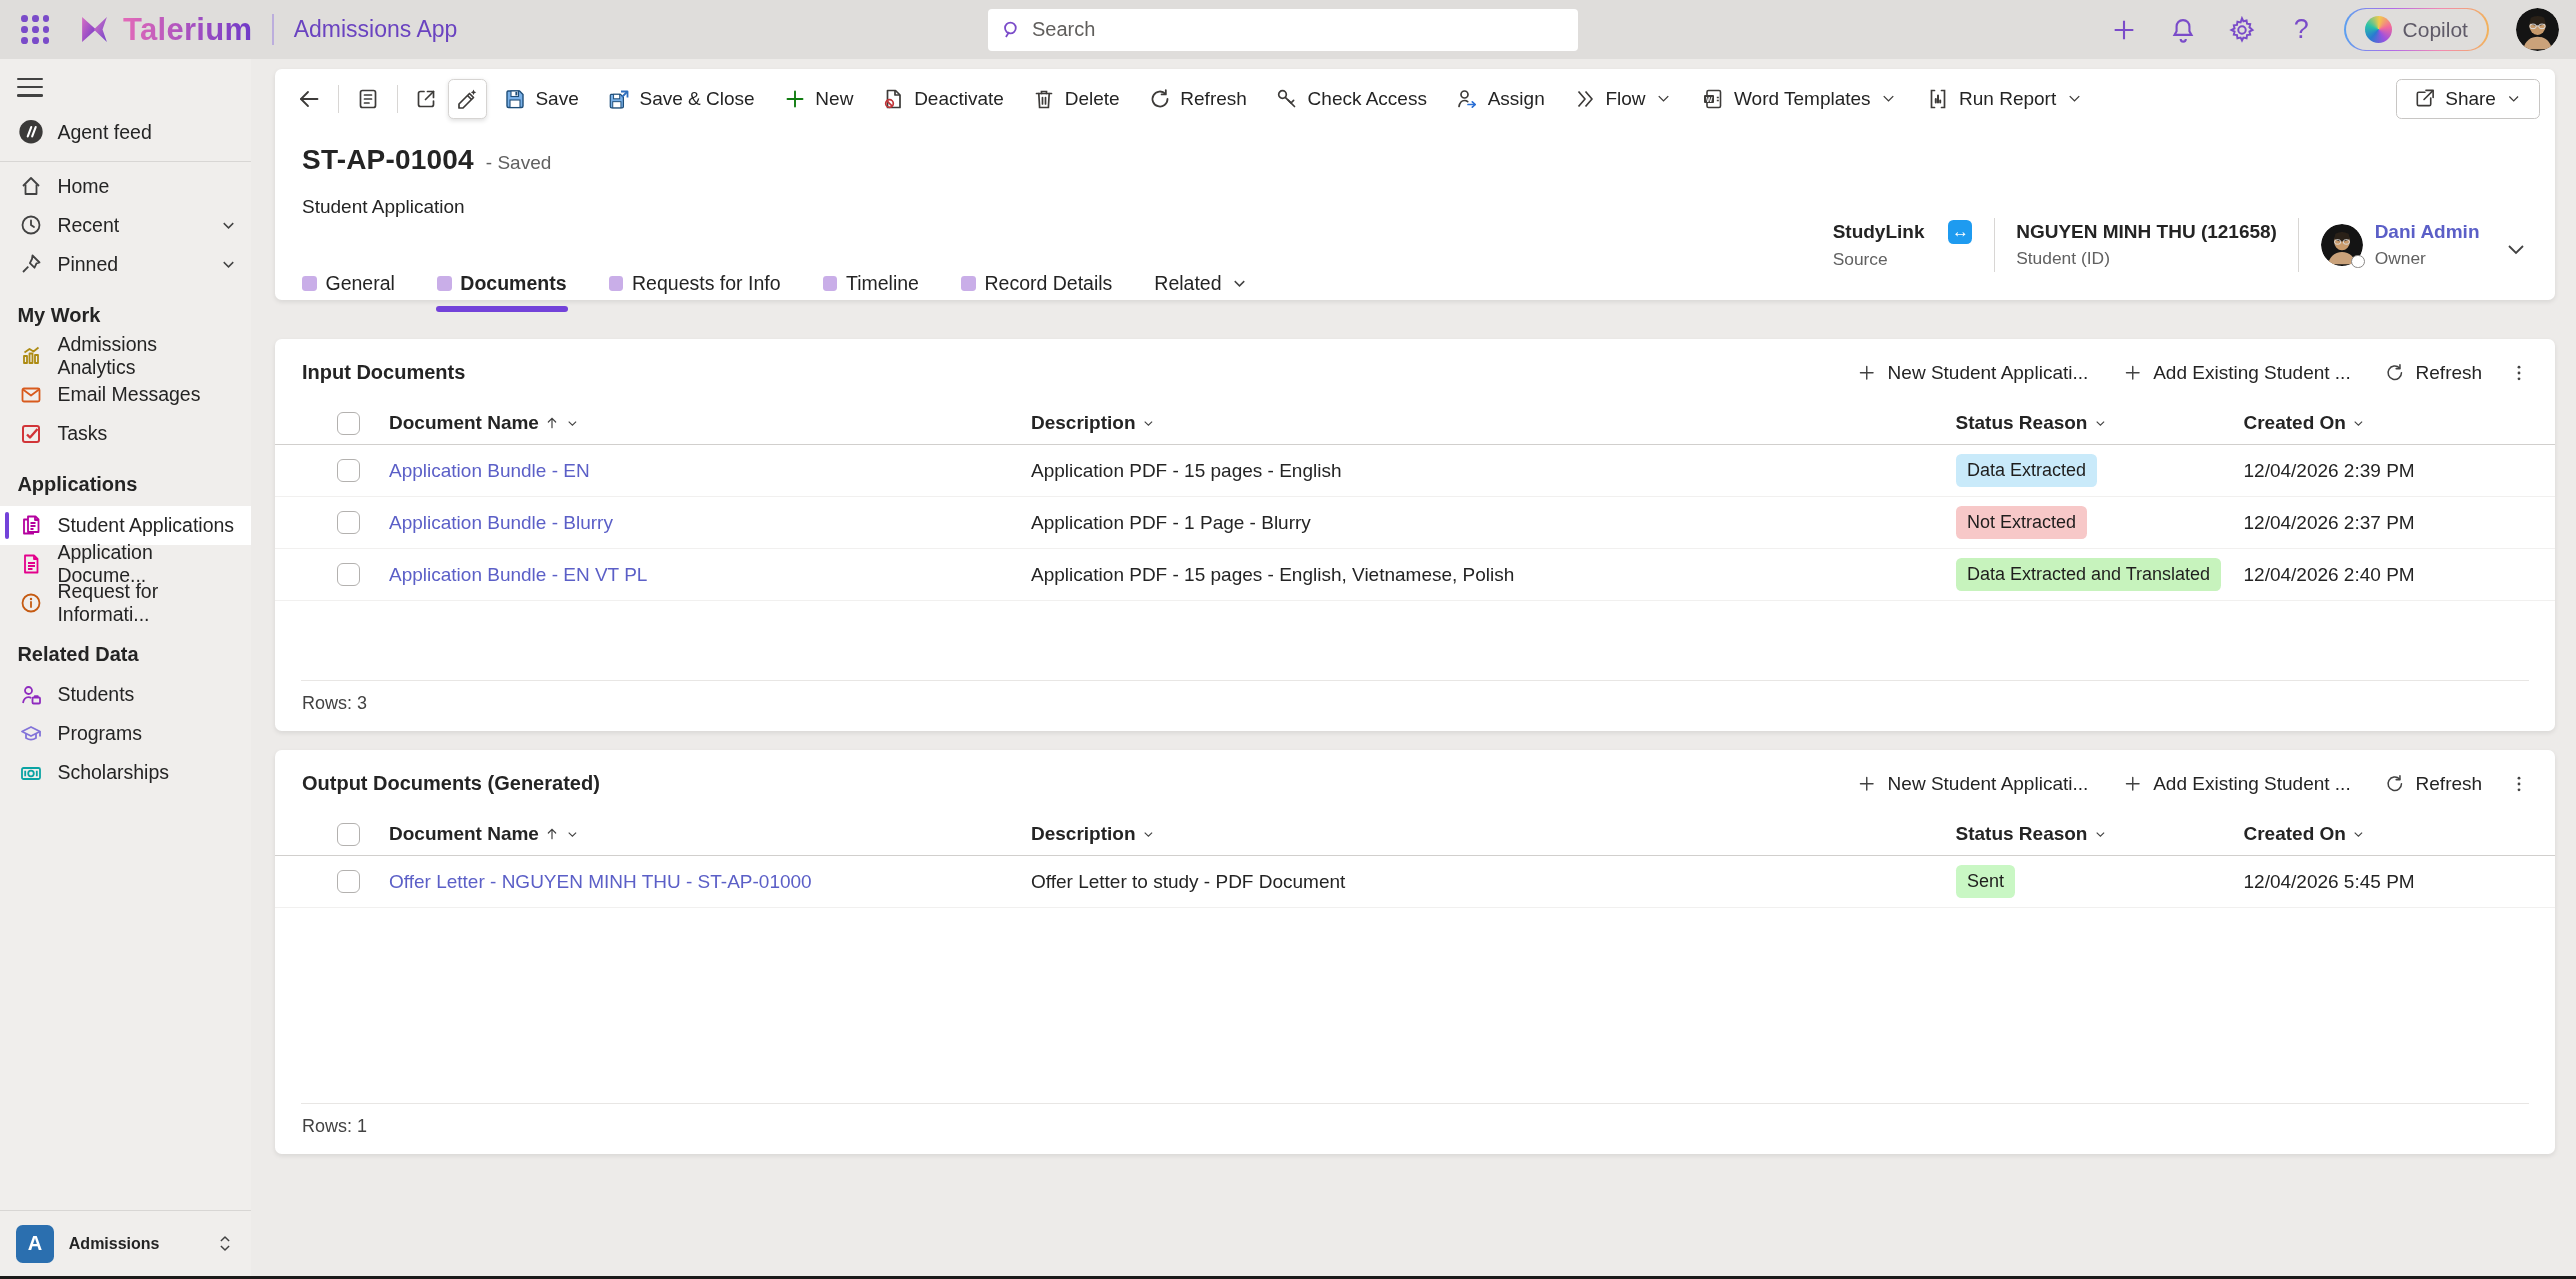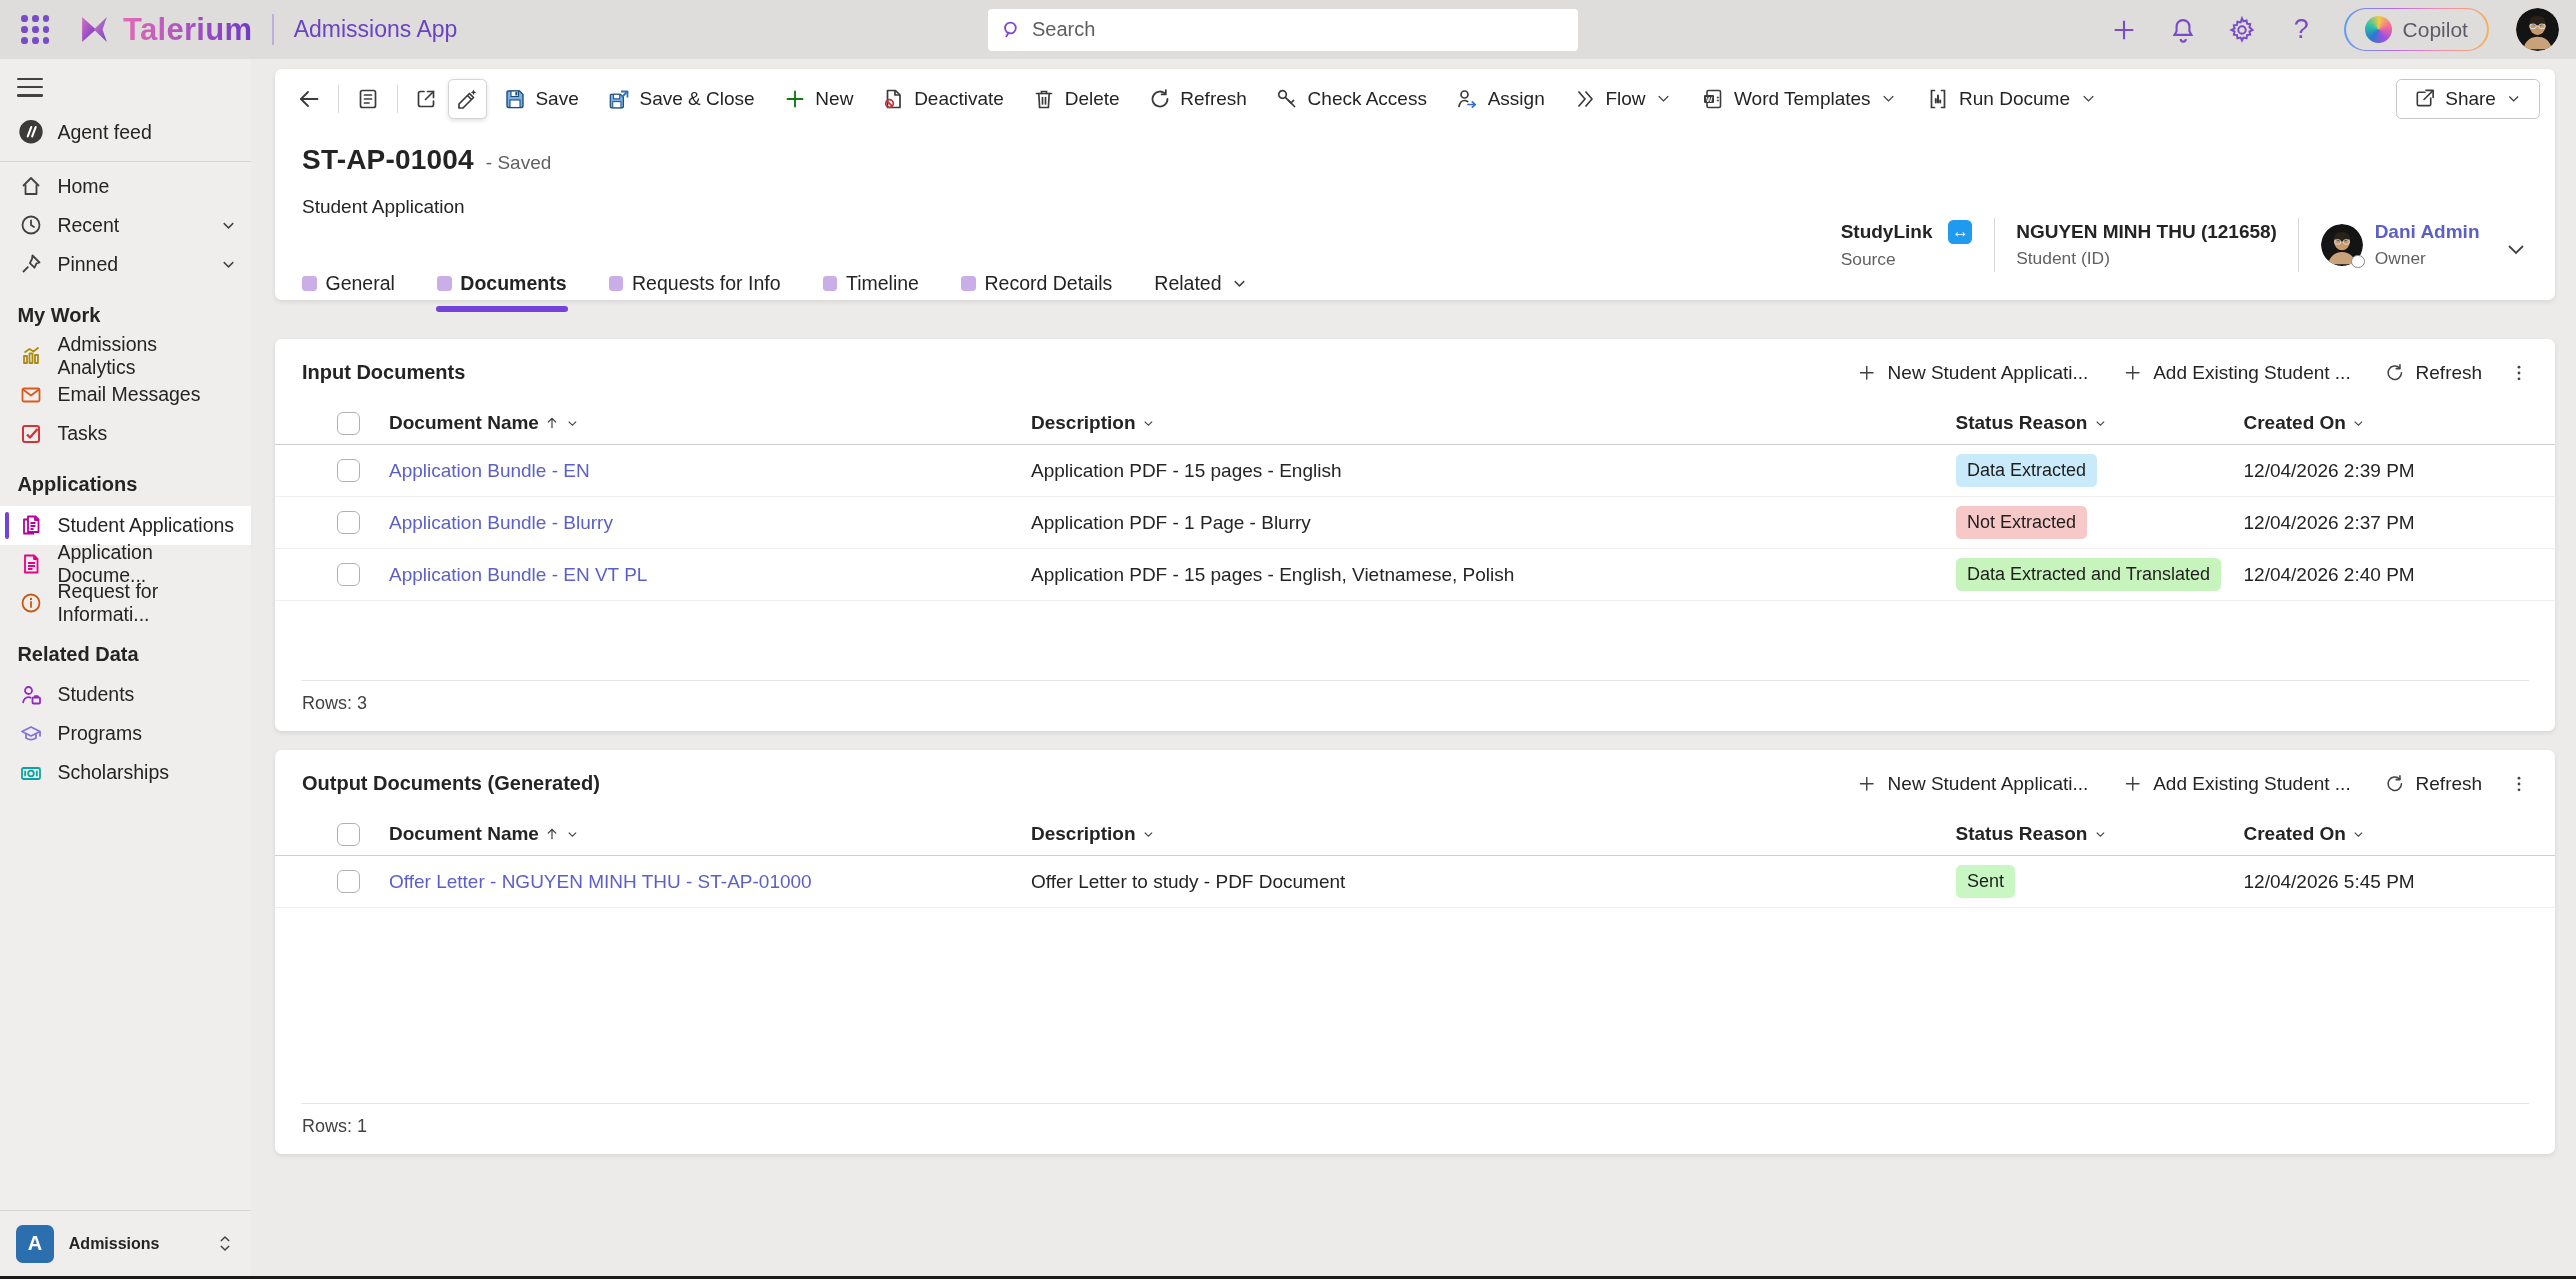--- a/index.html
+++ b/index.html
@@ -68,21 +68,21 @@
   .cmd-btn { display: flex; align-items: center; gap: 8.7px; height: 40px; padding: 0 12.7px; border-radius: 5.4px; font-size: 19px; color: #242424; cursor: pointer; white-space: nowrap; }
   .share-btn { margin-left: auto; display: flex; align-items: center; gap: 9.4px; height: 40px; padding: 0 16px; border: 1.3px solid #c8c6c4; border-radius: 5.4px; font-size: 19px; cursor: pointer; }
 
   .rec-head { display: flex; align-items: flex-start; padding: 16px 27px 0; flex-direction: column; }
   .rec-id-row { display: flex; align-items: baseline; gap: 12px; }
   .rec-id { font-size: 28px; font-weight: 700; letter-spacing: 0.2px; }
   .rec-saved { font-size: 19px; color: #616161; }
   .rec-entity { font-size: 19px; color: #242424; margin-top: 20px; }
   .rec-fields { margin-left: auto; display: flex; align-items: center; }
   .field { display: flex; flex-direction: column; gap: 4.7px; align-items: flex-start; }
-  .field-value { font-size: 19px; font-weight: 700; display: flex; align-items: center; gap: 16px; white-space: nowrap; }
+  .field-value { font-size: 19px; font-weight: 700; display: flex; align-items: center; gap: 24px; white-space: nowrap; }
   .field-label { font-size: 17.4px; color: #616161; }
   .field-div { width: 0.7px; height: 54px; background: #d8d6d4; margin: 0 21.5px; }
   .sl-icon { width: 24px; height: 24px; border-radius: 5.4px; background: #1e9bf0; color: #fff; display: flex; align-items: center; justify-content: center; font-size: 17px; font-weight: 700; }
   .owner { display: flex; align-items: center; gap: 12px; }
   .owner-avatar { width: 42px; height: 42px; border-radius: 50%; position: relative; flex: 0 0 42px; }
   .owner-avatar svg { border-radius: 50%; }
   .presence { position: absolute; right: -2px; bottom: -2px; width: 13.4px; height: 13.4px; border-radius: 50%; background: #fff; border: 1.3px solid #8a8886; }
   .owner-name { color: #5b5fc7; font-weight: 600; cursor: pointer; }
   .rec-chev { margin-left: 24px; margin-top: 8px; cursor: pointer; }
 
@@ -501,21 +501,21 @@
           <svg class="cmd-chev" width="19" height="19" viewBox="0 0 24 24" fill="none" stroke="#3d3b39" stroke-width="1.7">
               <path d="M6 9l6 6 6-6"></path>
             </svg>
         </div>
 
         <div class="cmd-btn">
           <svg width="24" height="24" viewBox="0 0 24 24" fill="none" stroke="#3d3b39" stroke-width="1.7" stroke-linecap="round">
             <path d="M8.5 3.5H5.5v17h3M15.5 3.5h3v17h-3"></path>
             <path d="M9.8 15.5V12M12 15.5V8.5M14.2 15.5v-2" stroke-width="2"></path>
           </svg>
-          <span>Run Docume</span>
+          <span>Run Report</span>
           <svg class="cmd-chev" width="19" height="19" viewBox="0 0 24 24" fill="none" stroke="#3d3b39" stroke-width="1.7">
               <path d="M6 9l6 6 6-6"></path>
             </svg>
         </div>
 
         <div class="share-btn">
           <svg width="23" height="23" viewBox="0 0 24 24" fill="none" stroke="#3d3b39" stroke-width="1.7" stroke-linecap="round" stroke-linejoin="round">
             <path d="M12.5 5.5H6A1.5 1.5 0 0 0 4.5 7v11A1.5 1.5 0 0 0 6 19.5h11a1.5 1.5 0 0 0 1.5-1.5v-6.5"></path>
             <path d="M13.5 3.5H21V11"></path>
               <path d="M20.5 4L11.5 13"></path>

